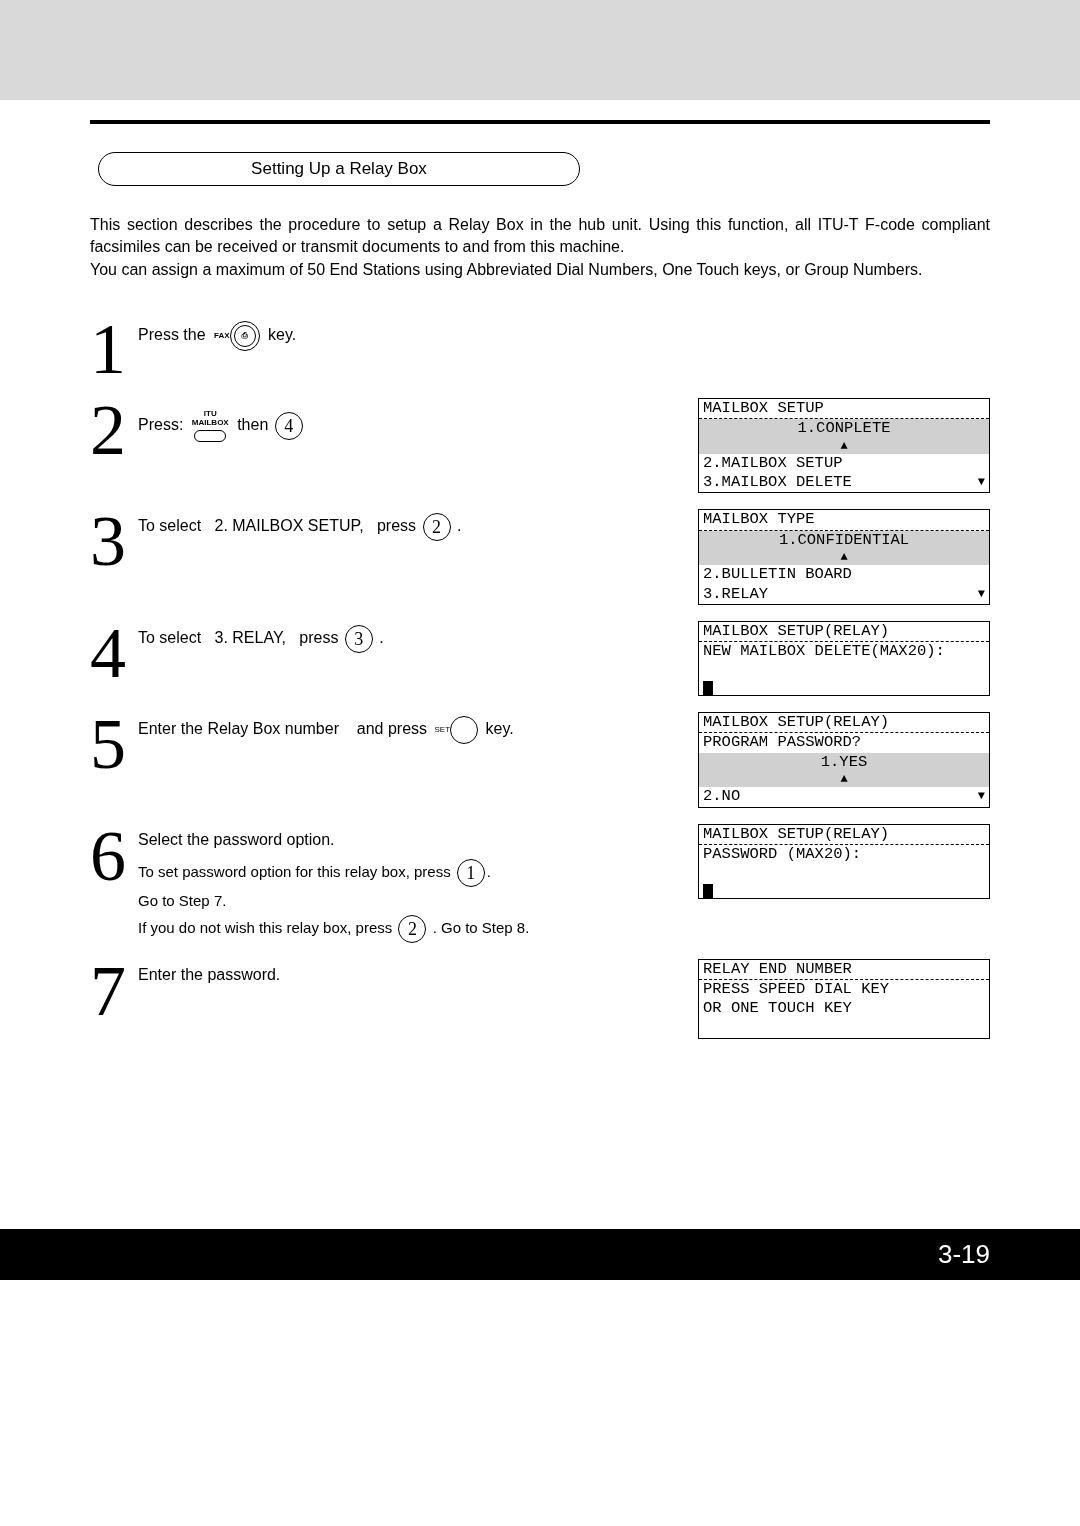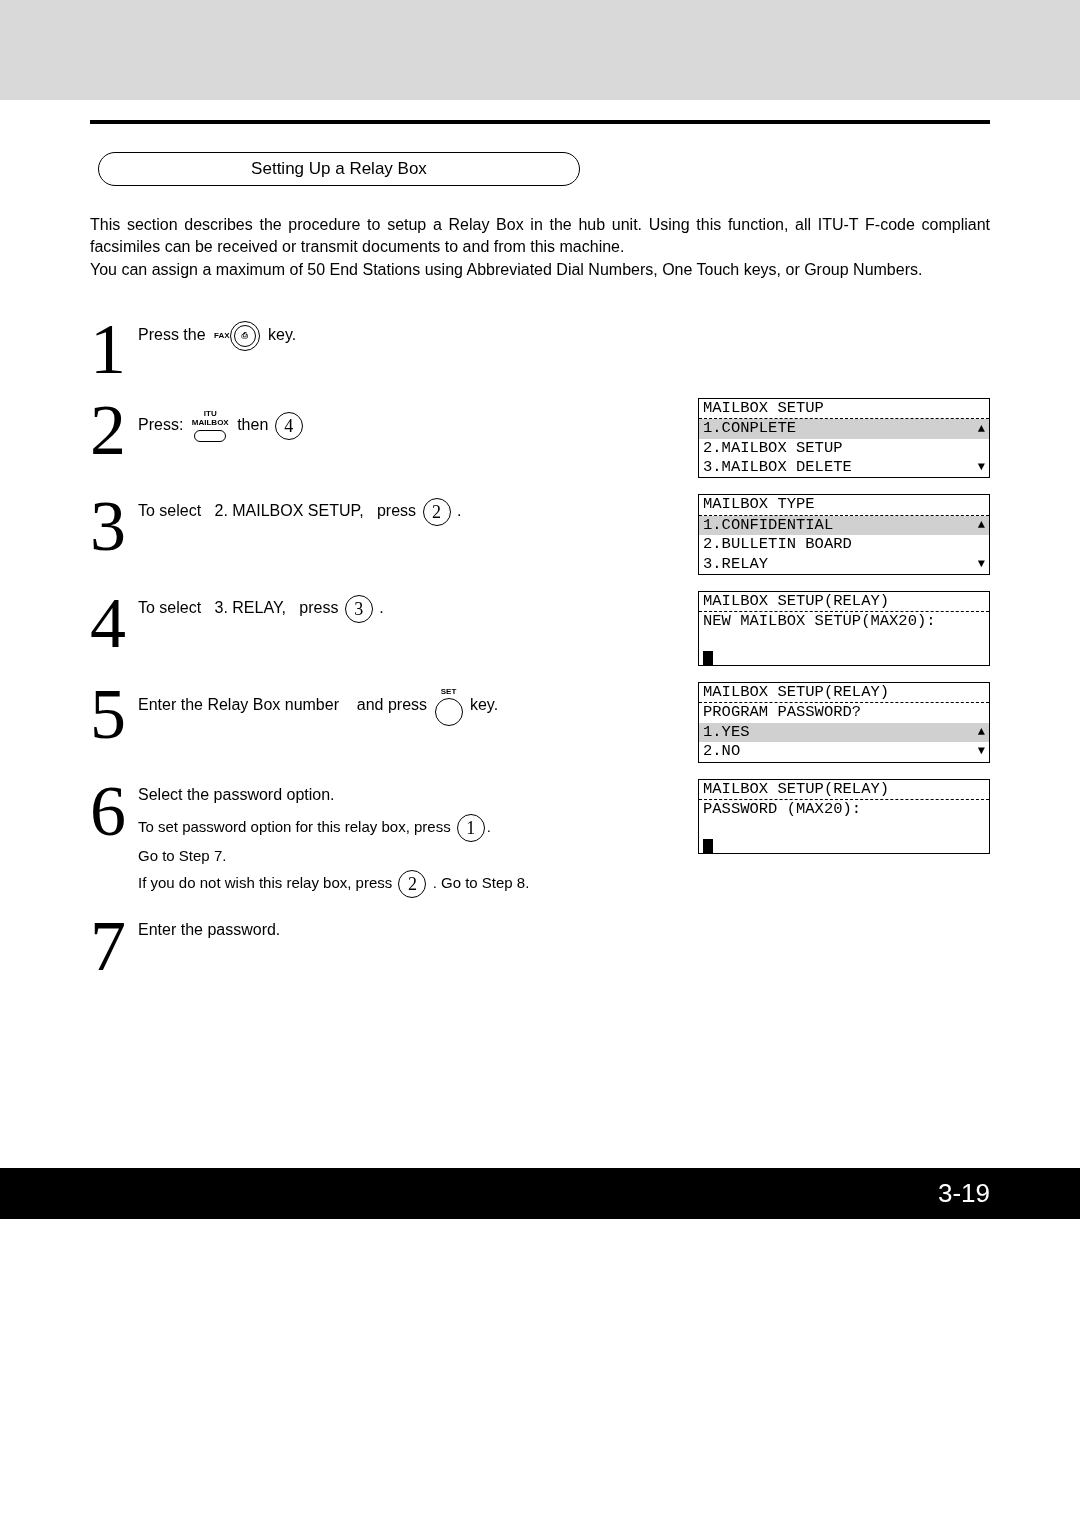--- a/index.html
+++ b/index.html
@@ -115,26 +115,26 @@
   }
   .mailbox-key .keycap {
     width: 30px;
     height: 10px;
     border: 1.5px solid #000;
     border-radius: 6px;
     margin-top: 2px;
   }
   .set-key {
     display: inline-flex;
-    flex-direction: column;
+    flex-direction: row;
     align-items: center;
     vertical-align: middle;
     margin: 0 3px;
     font-size: 8px;
-    font-weight: bold;
+    font-weight: normal;
   }
   .set-key .circ {
     width: 26px;
     height: 26px;
     border: 1.5px solid #000;
     border-radius: 50%;
   }
   .lcd {
     border: 1.5px solid #000;
     width: 290px;
@@ -147,20 +147,21 @@
     padding: 0 4px;
     display: flex;
     justify-content: space-between;
     align-items: center;
   }
   .lcd-row.hdr {
     border-bottom: 1px dashed #000;
   }
   .lcd-row.sel {
     background: #d0d0d0;
+    flex-direction: column;
   }
   .arrow {
     font-size: 12px;
   }
   .cursor {
     display:inline-block;width:10px;height:14px;background:#000;vertical-align:middle;
   }
   .row { display:flex; gap:20px; margin-bottom:16px; align-items:flex-start; }
   .row .left { flex:1; display:flex; }
   .footer {
@@ -273,21 +274,21 @@
           <span class="circle-key">3</span>
           <span>.</span>
         </div>
       </div>
     </div>
     <div class="lcd">
       <div class="lcd-row hdr">
           <span>MAILBOX SETUP(RELAY)</span>
         </div>
       <div class="lcd-row">
-          <span>NEW MAILBOX SETUP(MAX20):</span>
+          <span>NEW MAILBOX DELETE(MAX20):</span>
         </div>
       <div class="lcd-row">&nbsp;</div>
       <div class="lcd-row">
           <span class="cursor"></span>
         </div>
     </div>
   </div>
 
   <div class="row">
     <div class="left">
@@ -351,17 +352,29 @@
     </div>
   </div>
 
   <div class="row" style="margin-bottom:160px;">
     <div class="left">
       <div class="step-num">7</div>
       <div class="step-body">
         <div class="step-line">Enter the password.</div>
       </div>
     </div>
+    <div class="lcd">
+      <div class="lcd-row hdr">
+          <span>RELAY END NUMBER</span>
+        </div>
+      <div class="lcd-row">
+          <span>PRESS SPEED DIAL KEY</span>
+        </div>
+      <div class="lcd-row">
+          <span>OR ONE TOUCH KEY</span>
+        </div>
+      <div class="lcd-row">&nbsp;</div>
+    </div>
   </div>
 
 </div>
 
 <div class="footer"><span>3-19</span></div>
 
 </body></html>

